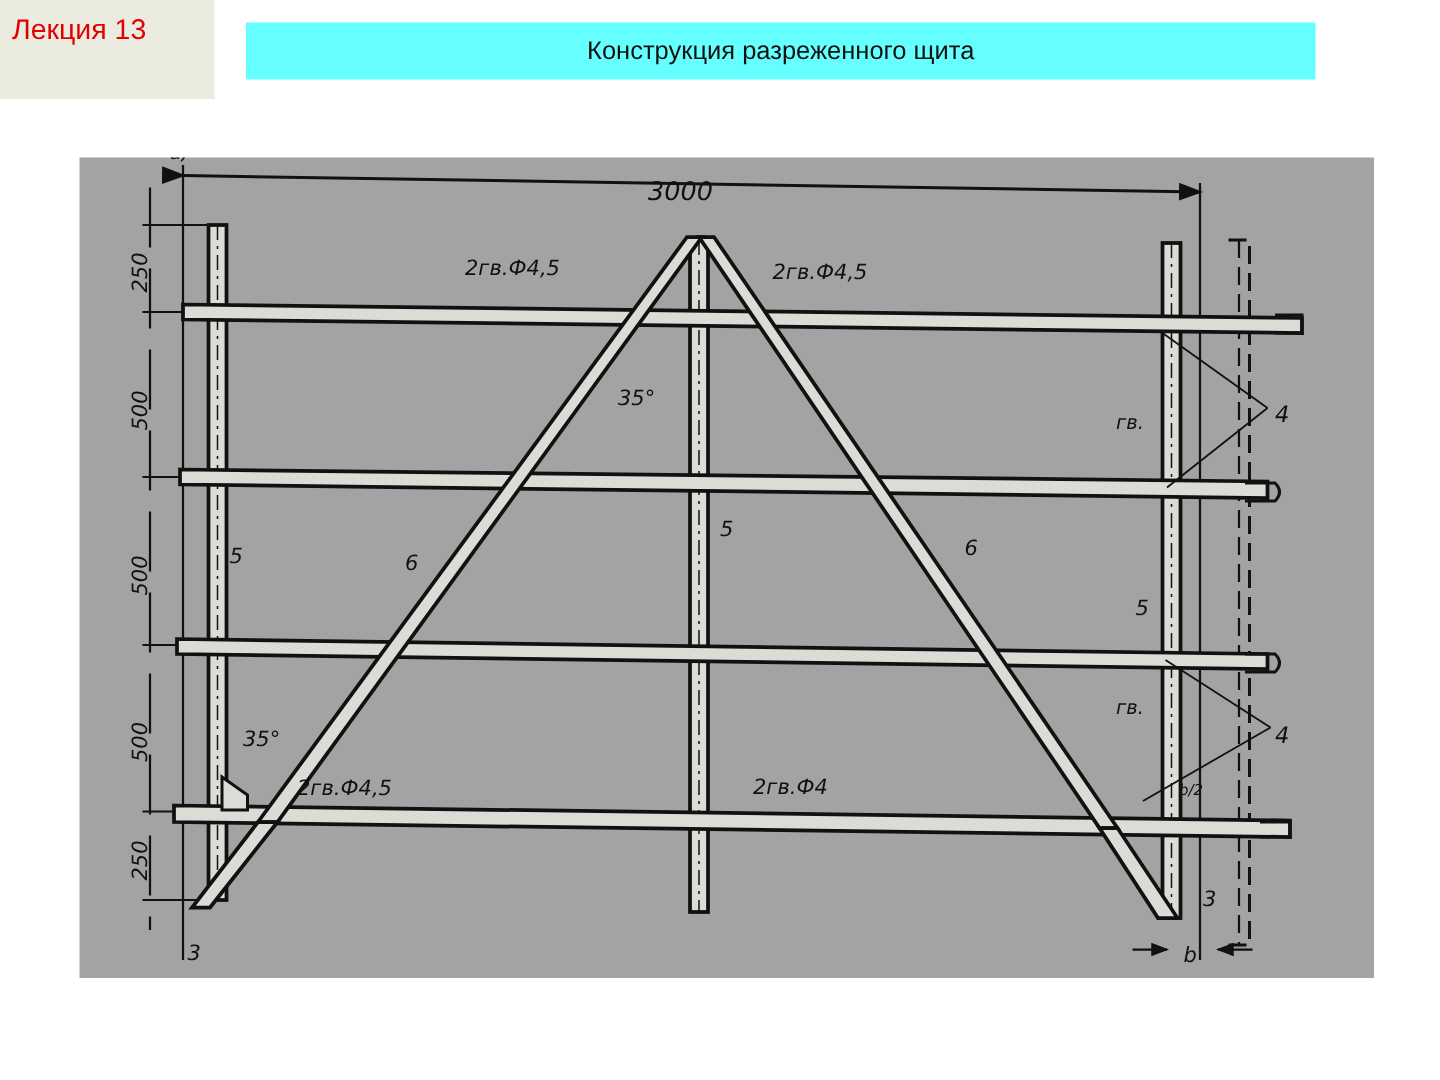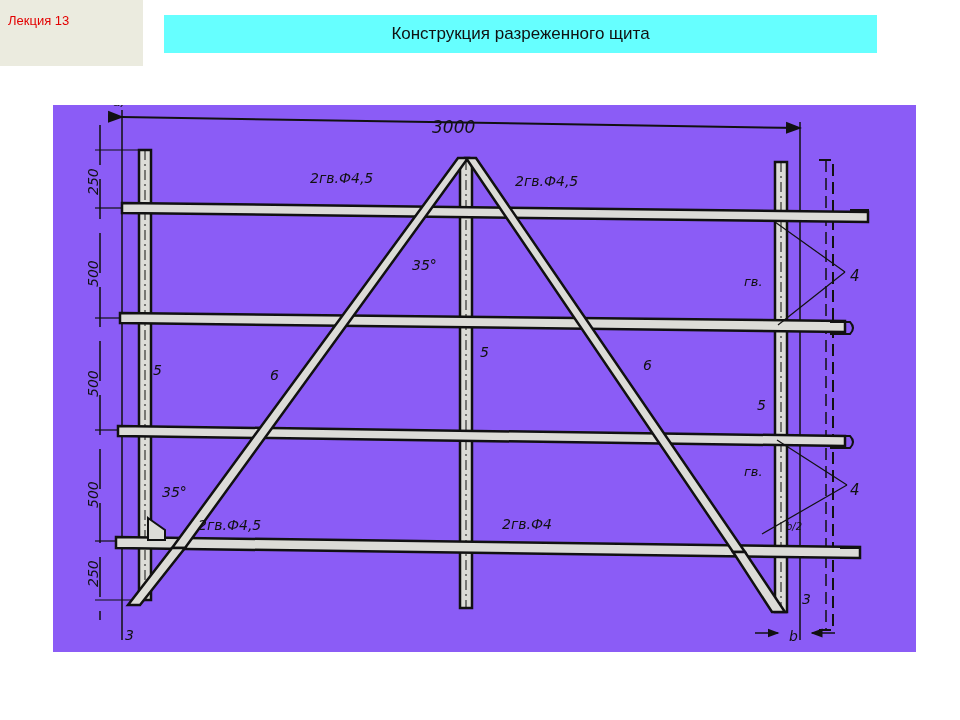--- a/index.html
+++ b/index.html
@@ -1,19 +1,19 @@
 <!DOCTYPE html>
 <html><head>
 <meta charset="utf-8">
 <style>
   html, body { margin:0; padding:0; }
   body { width:960px; height:720px; background:#ffffff; position:relative; overflow:hidden; font-family:"Liberation Sans", sans-serif; }
-  .lecture-badge { position:absolute; left:0; top:0; width:143px; height:66px; background:#ebebdf; color:#e30000; font-size:13px; line-height:25px; padding:8px 0 0 8px; box-sizing:border-box; }
+  .lecture-badge { position:absolute; left:0; top:0; width:143px; height:66px; background:#ebebdf; color:#e30000; font-size:19px; line-height:25px; padding:8px 0 0 8px; box-sizing:border-box; }
   .title-bar { position:absolute; left:164px; top:15px; width:713px; height:38px; background:#66ffff; display:flex; align-items:center; justify-content:center; color:#111; font-size:17px; }
-  .drawing { position:absolute; left:53px; top:105px; width:863px; height:547px; background:#8b5cf6; }
+  .drawing { position:absolute; left:53px; top:105px; width:863px; height:547px; background:#a3a3a3; }
   .drawing svg { position:absolute; left:0; top:0; }
   .lbl { font-family:"DejaVu Sans", sans-serif; font-style:italic; fill:#111; }
 </style>
 </head>
 <body>
 
 <div class="lecture-badge">
   <div>Лекция 13</div>
 </div>
 

